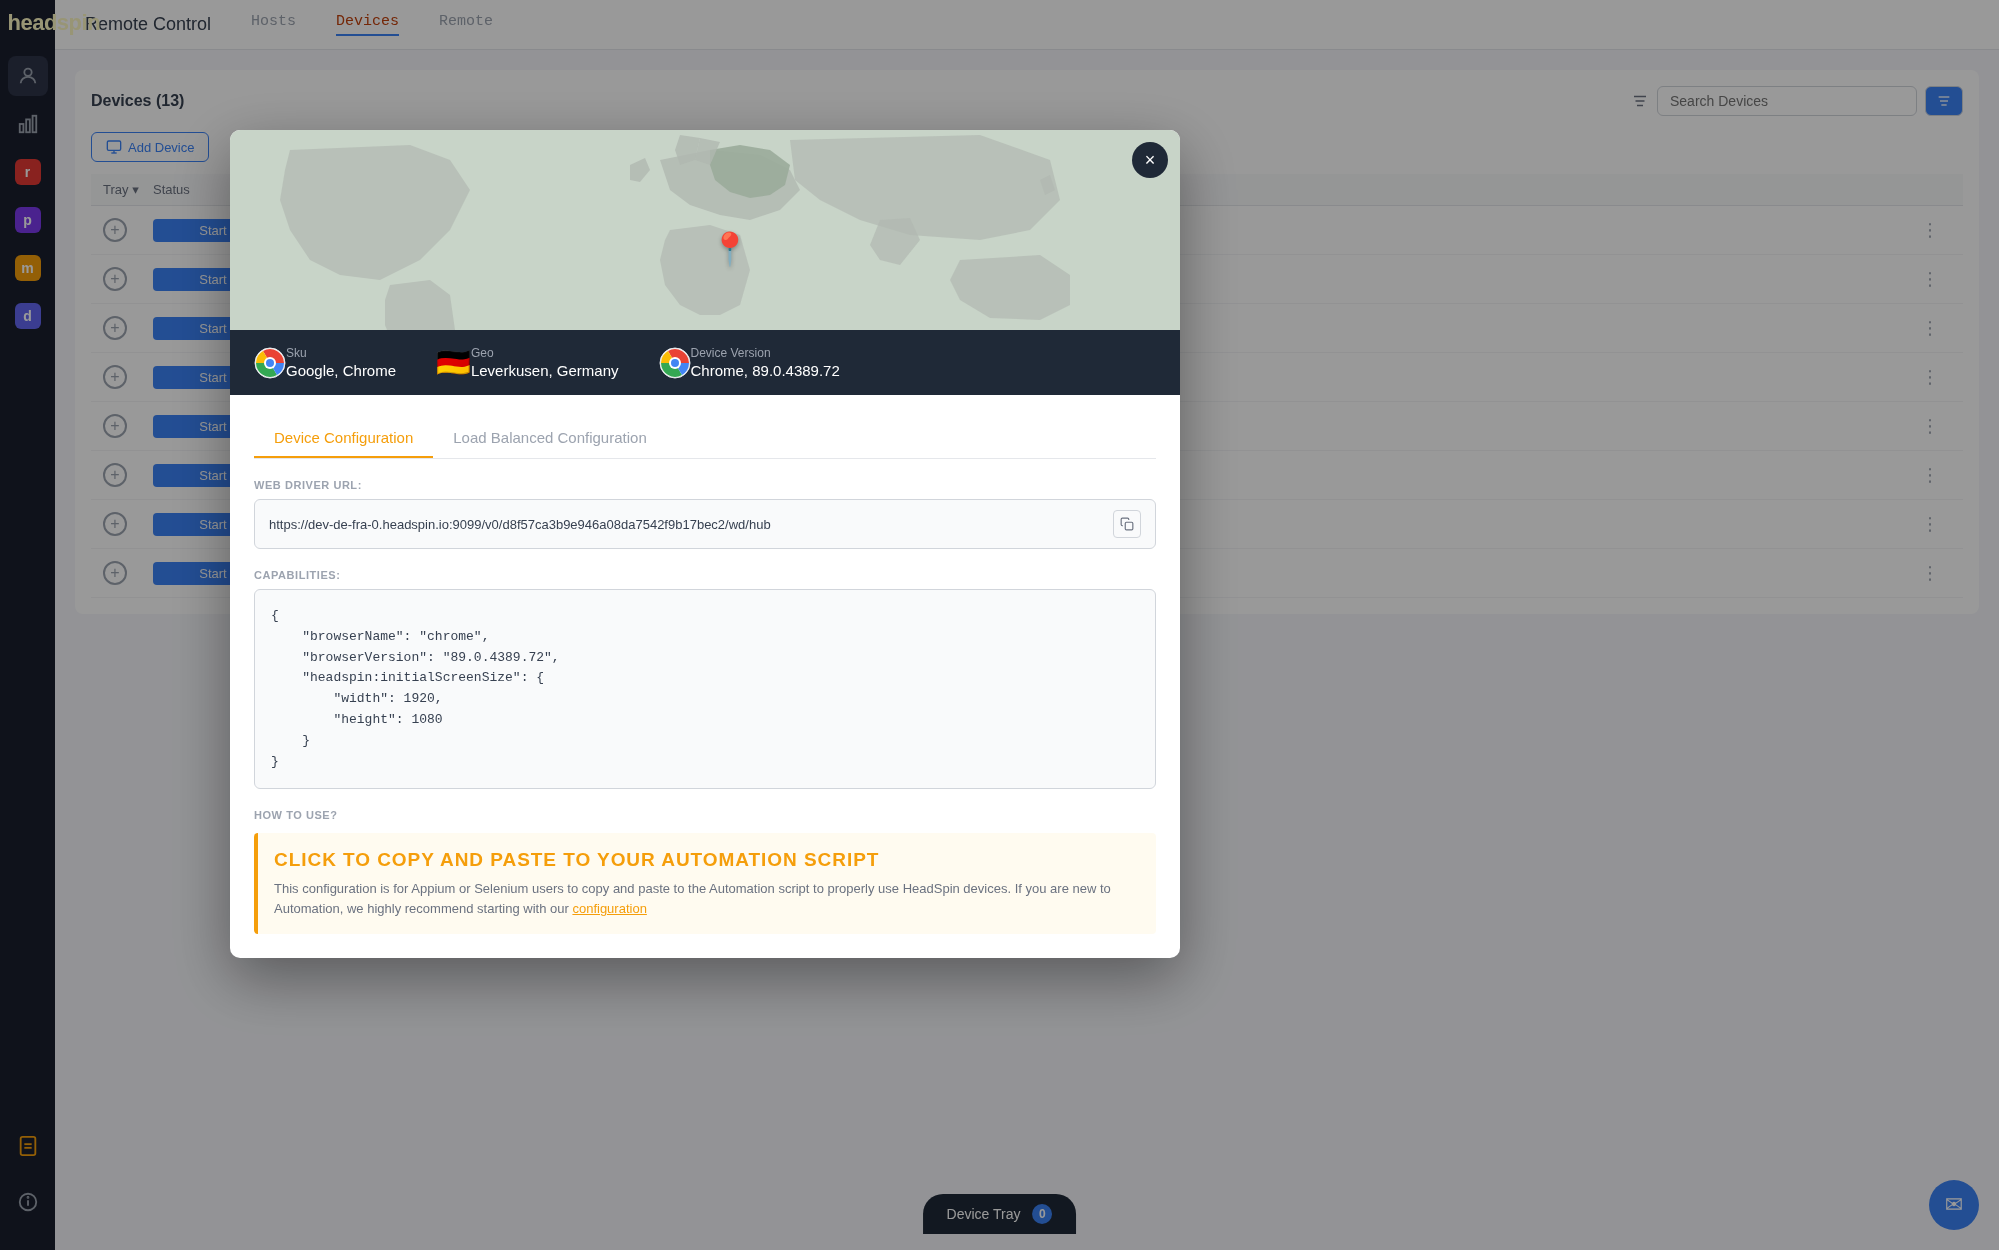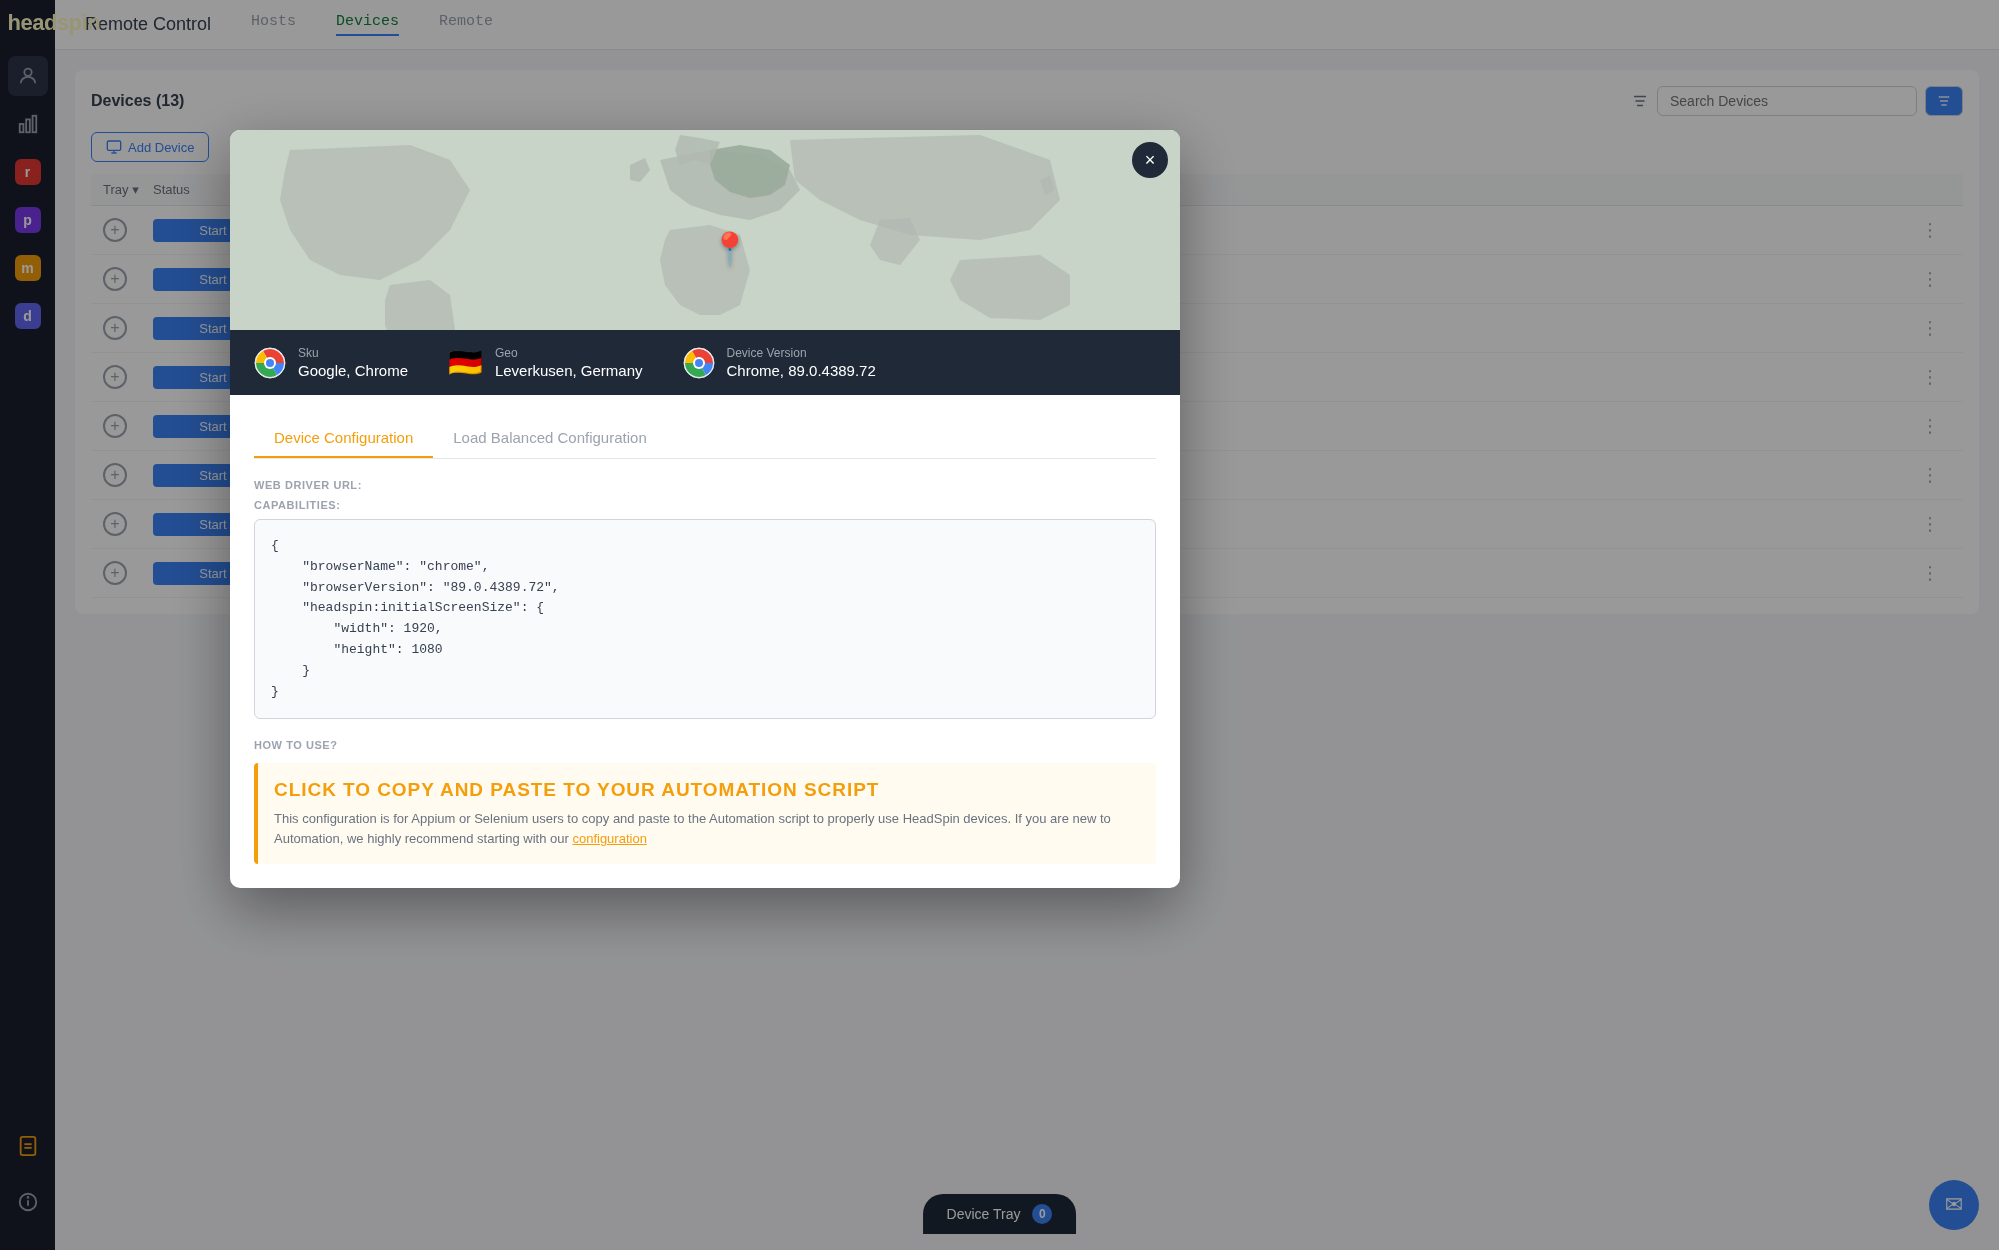--- a/index.html
+++ b/index.html
@@ -13,21 +13,21 @@
     .sidebar-item { width: 40px; height: 40px; border-radius: 8px; display: flex; align-items: center; justify-content: center; margin-bottom: 8px; cursor: pointer; color: #6b7280; font-size: 18px; }
     .sidebar-item.active { background: #2d3448; color: #fff; }
 
     
     .topbar { position: fixed; left: 55px; top: 0; right: 0; height: 50px; background: #fff; display: flex; align-items: center; padding: 0 30px; border-bottom: 1px solid #e5e7eb; z-index: 50; }
     .topbar-title { font-size: 18px; color: #374151; font-weight: 500; }
 
     
     .tabs { display: flex; gap: 40px; margin-left: 40px; }
     .tab { font-size: 15px; color: #9ca3af; cursor: pointer; padding-bottom: 4px; font-family: Liberation Mono, monospace; }
-    .tab.active { color: #15803d; border-bottom: 2px solid #3b82f6; font-weight: 500; }
+    .tab.active { color: #c2410c; border-bottom: 2px solid #3b82f6; font-weight: 500; }
 
     
     .main { position: fixed; left: 55px; top: 50px; right: 0; bottom: 0; overflow: auto; background: #f5f6fa; padding: 20px; }
 
     
     .devices-panel { background: #fff; border-radius: 8px; padding: 16px; }
     .devices-header { display: flex; align-items: center; justify-content: space-between; margin-bottom: 16px; }
     .devices-title { font-size: 16px; font-weight: 600; color: #374151; }
     .search-box { display: flex; align-items: center; gap: 8px; }
     .search-input { border: 1px solid #d1d5db; border-radius: 6px; padding: 6px 12px; font-size: 14px; width: 260px; outline: none; }
@@ -55,21 +55,21 @@
     
     .overlay-backdrop { position: fixed; top: 0; left: 0; right: 0; bottom: 0; background: rgba(0,0,0,0.4); z-index: 500; }
 
     
     .modal { position: fixed; top: 130px; left: 230px; width: 950px; background: #fff; border-radius: 10px; overflow: hidden; z-index: 600; box-shadow: 0 20px 60px rgba(0,0,0,0.4); }
     .modal-map { width: 100%; height: 200px; background: #c8d4c8; position: relative; overflow: hidden; }
     .map-svg { width: 100%; height: 100%; }
     .map-pin { position: absolute; top: 100px; left: 480px; font-size: 32px; color: #f59e0b; text-shadow: 0 2px 4px rgba(0,0,0,0.3); }
     .close-btn { position: absolute; top: 12px; right: 12px; width: 36px; height: 36px; background: #1f2937; border-radius: 50%; display: flex; align-items: center; justify-content: center; color: #fff; font-size: 18px; cursor: pointer; z-index: 10; }
     .modal-device-info { background: #1f2937; padding: 16px 24px; display: flex; align-items: center; gap: 40px; }
-    .device-info-item { display: flex; align-items: center; gap: 12px; }
+    .device-info-item { display: flex; align-items: center; gap: 0; }
     .device-info-label { font-size: 12px; color: #9ca3af; margin-bottom: 2px; }
     .device-info-value { font-size: 15px; color: #fff; font-weight: 500; }
     .modal-body { padding: 24px; }
     .modal-tabs { display: flex; border-bottom: 1px solid #e5e7eb; margin-bottom: 20px; }
     .modal-tab { padding: 10px 20px; font-size: 15px; color: #9ca3af; cursor: pointer; }
     .modal-tab.active { color: #f59e0b; border-bottom: 2px solid #f59e0b; }
     .field-label { font-size: 11px; font-weight: 600; color: #9ca3af; letter-spacing: 0.05em; margin-bottom: 8px; }
     .url-field { display: flex; align-items: center; border: 1px solid #d1d5db; border-radius: 6px; padding: 10px 14px; font-size: 13px; color: #374151; margin-bottom: 20px; background: #f9fafb; }
     .url-field span { flex: 1; }
     .copy-icon { width: 28px; height: 28px; border: 1px solid #d1d5db; border-radius: 4px; display: flex; align-items: center; justify-content: center; cursor: pointer; color: #6b7280; font-size: 14px; }
@@ -334,20 +334,29 @@
   </div>
 
   <div class="modal-body">
 
     <div class="modal-tabs">
       <div class="modal-tab active">Device Configuration</div>
       <div class="modal-tab">Load Balanced Configuration</div>
     </div>
 
     <div class="field-label">WEB DRIVER URL:</div>
+    <div class="url-field">
+      <span>https://dev-de-fra-0.headspin.io:9099/v0/d8f57ca3b9e946a08da7542f9b17bec2/wd/hub</span>
+      <div class="copy-icon">
+        <svg width="14" height="14" viewBox="0 0 24 24" fill="none" stroke="currentColor" stroke-width="2">
+            <rect x="9" y="9" width="13" height="13" rx="2"></rect>
+            <path d="M5 15H4a2 2 0 0 1-2-2V4a2 2 0 0 1 2-2h9a2 2 0 0 1 2 2v1"></path>
+          </svg>
+      </div>
+    </div>
 
     <div class="field-label">CAPABILITIES:</div>
     <div class="capabilities-box">{
     "browserName": "chrome",
     "browserVersion": "89.0.4389.72",
     "headspin:initialScreenSize": {
         "width": 1920,
         "height": 1080
     }
 }</div>

